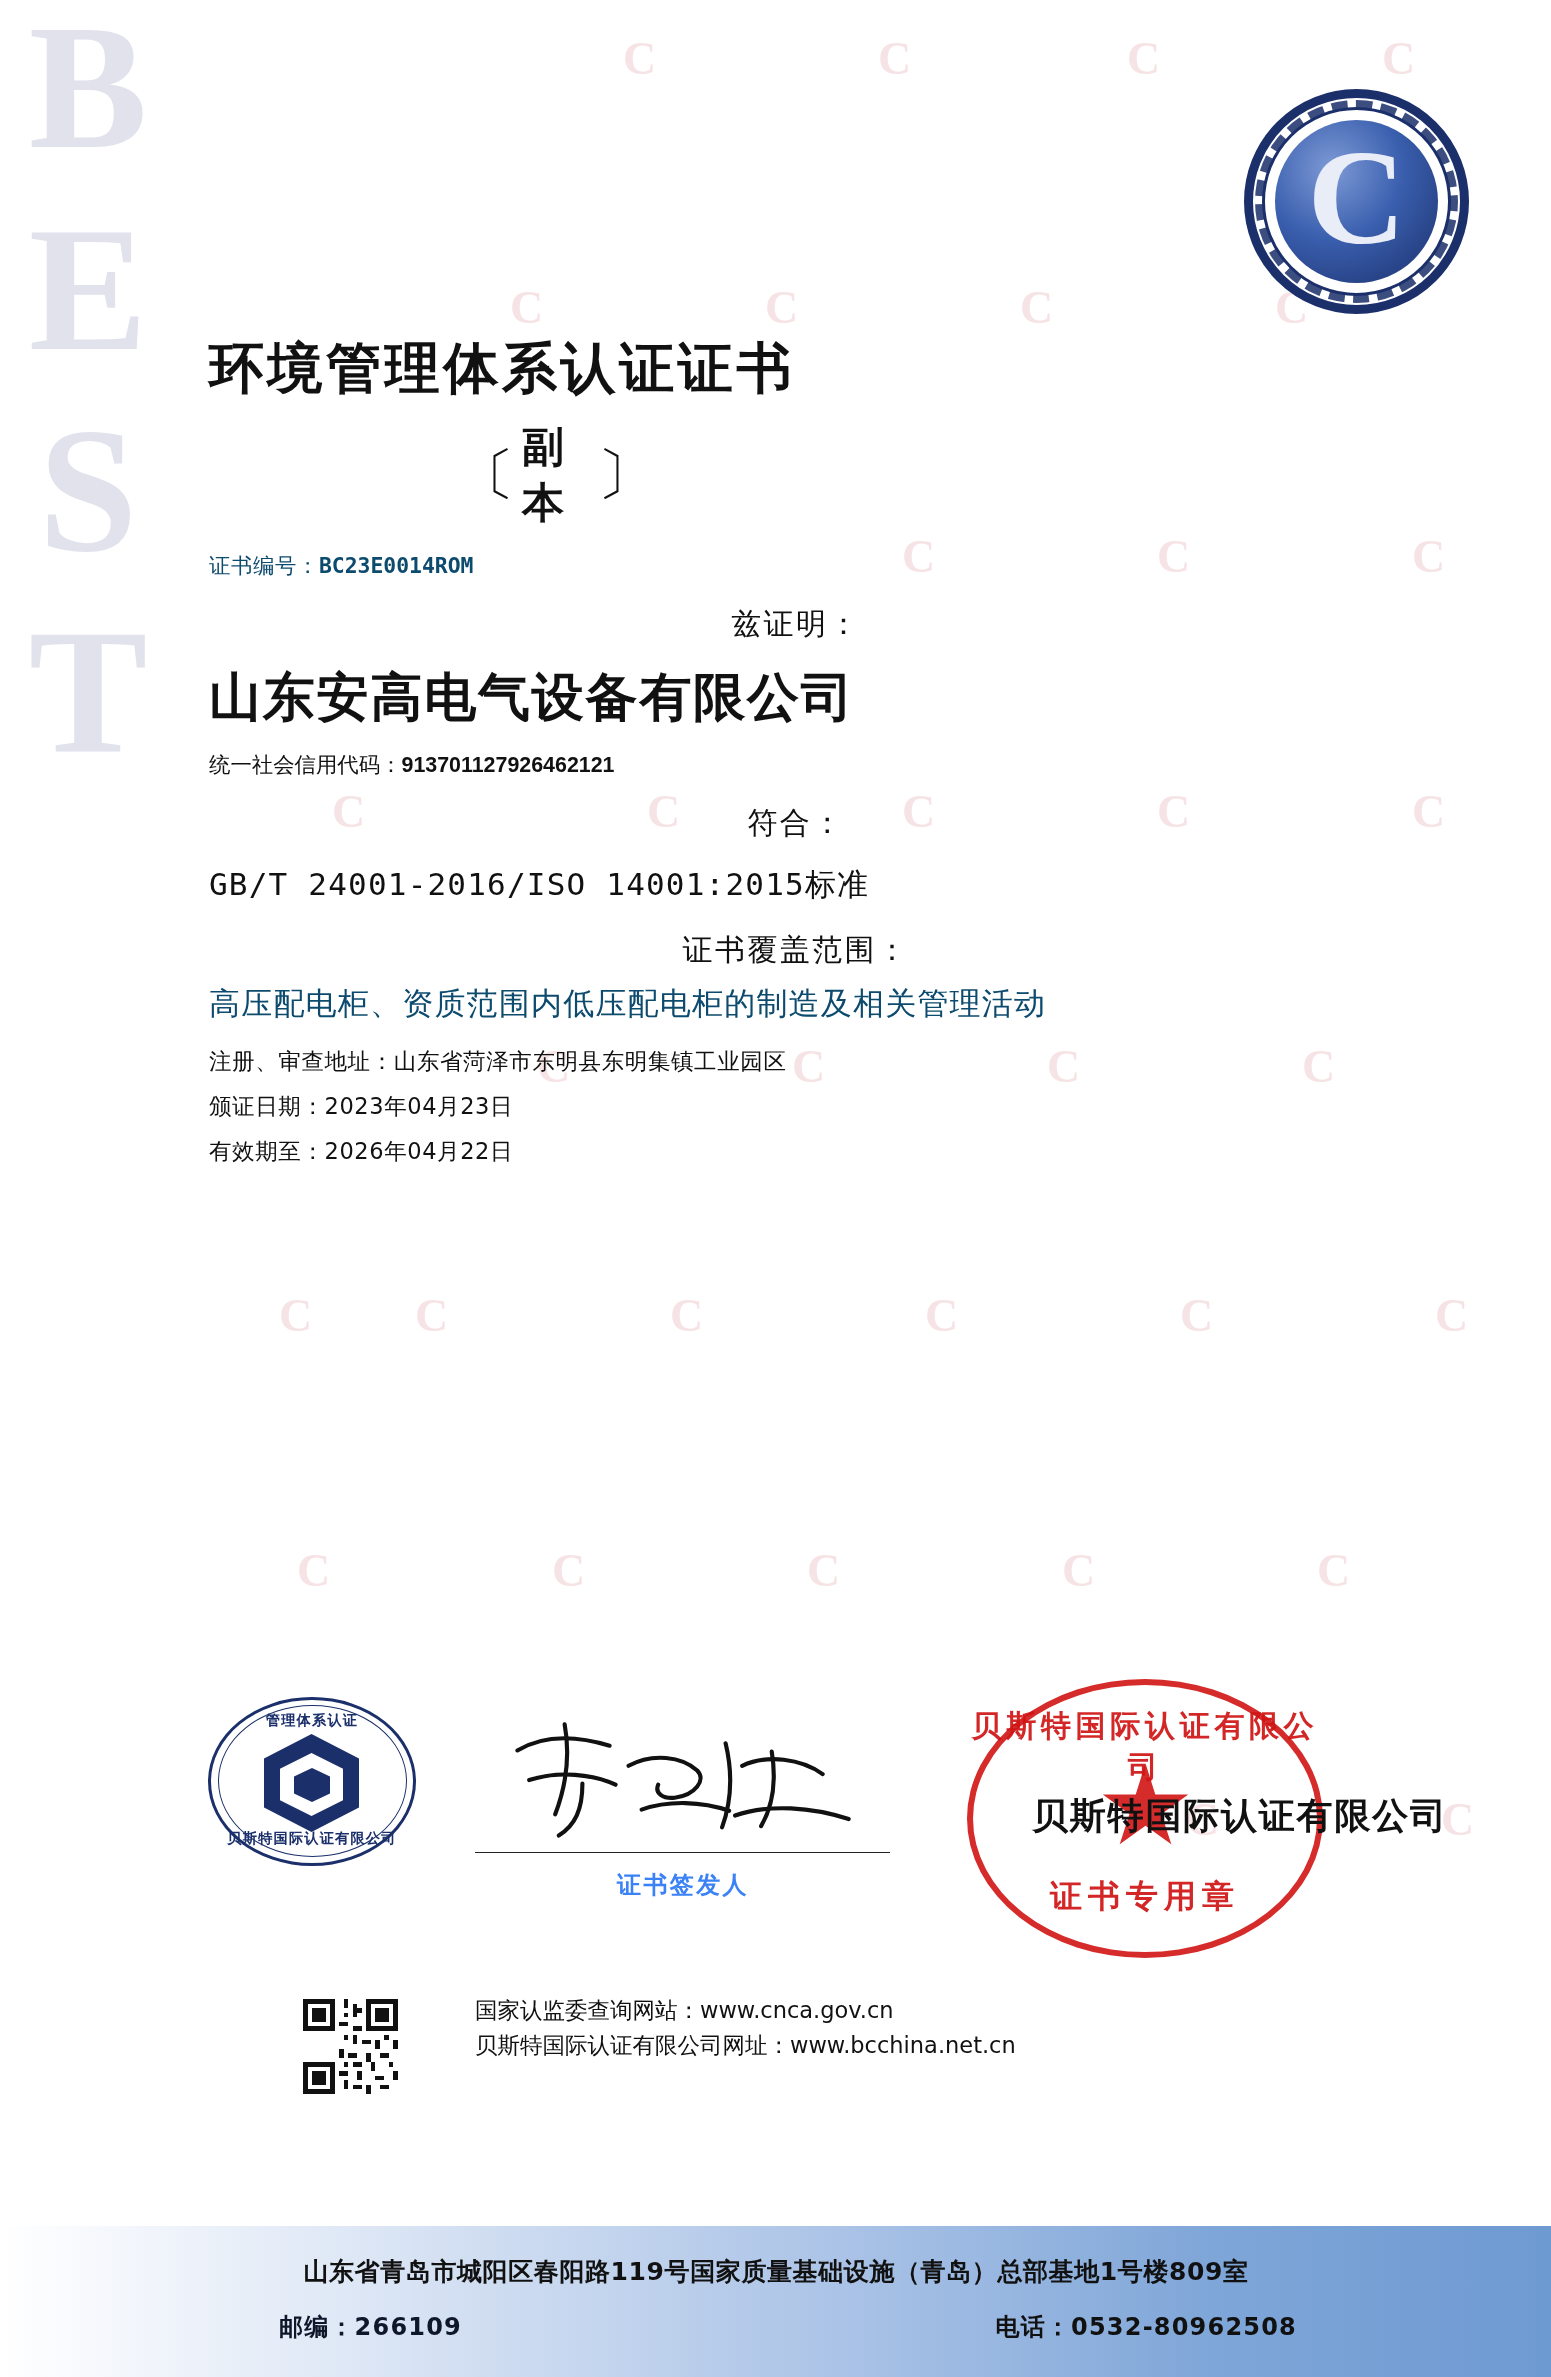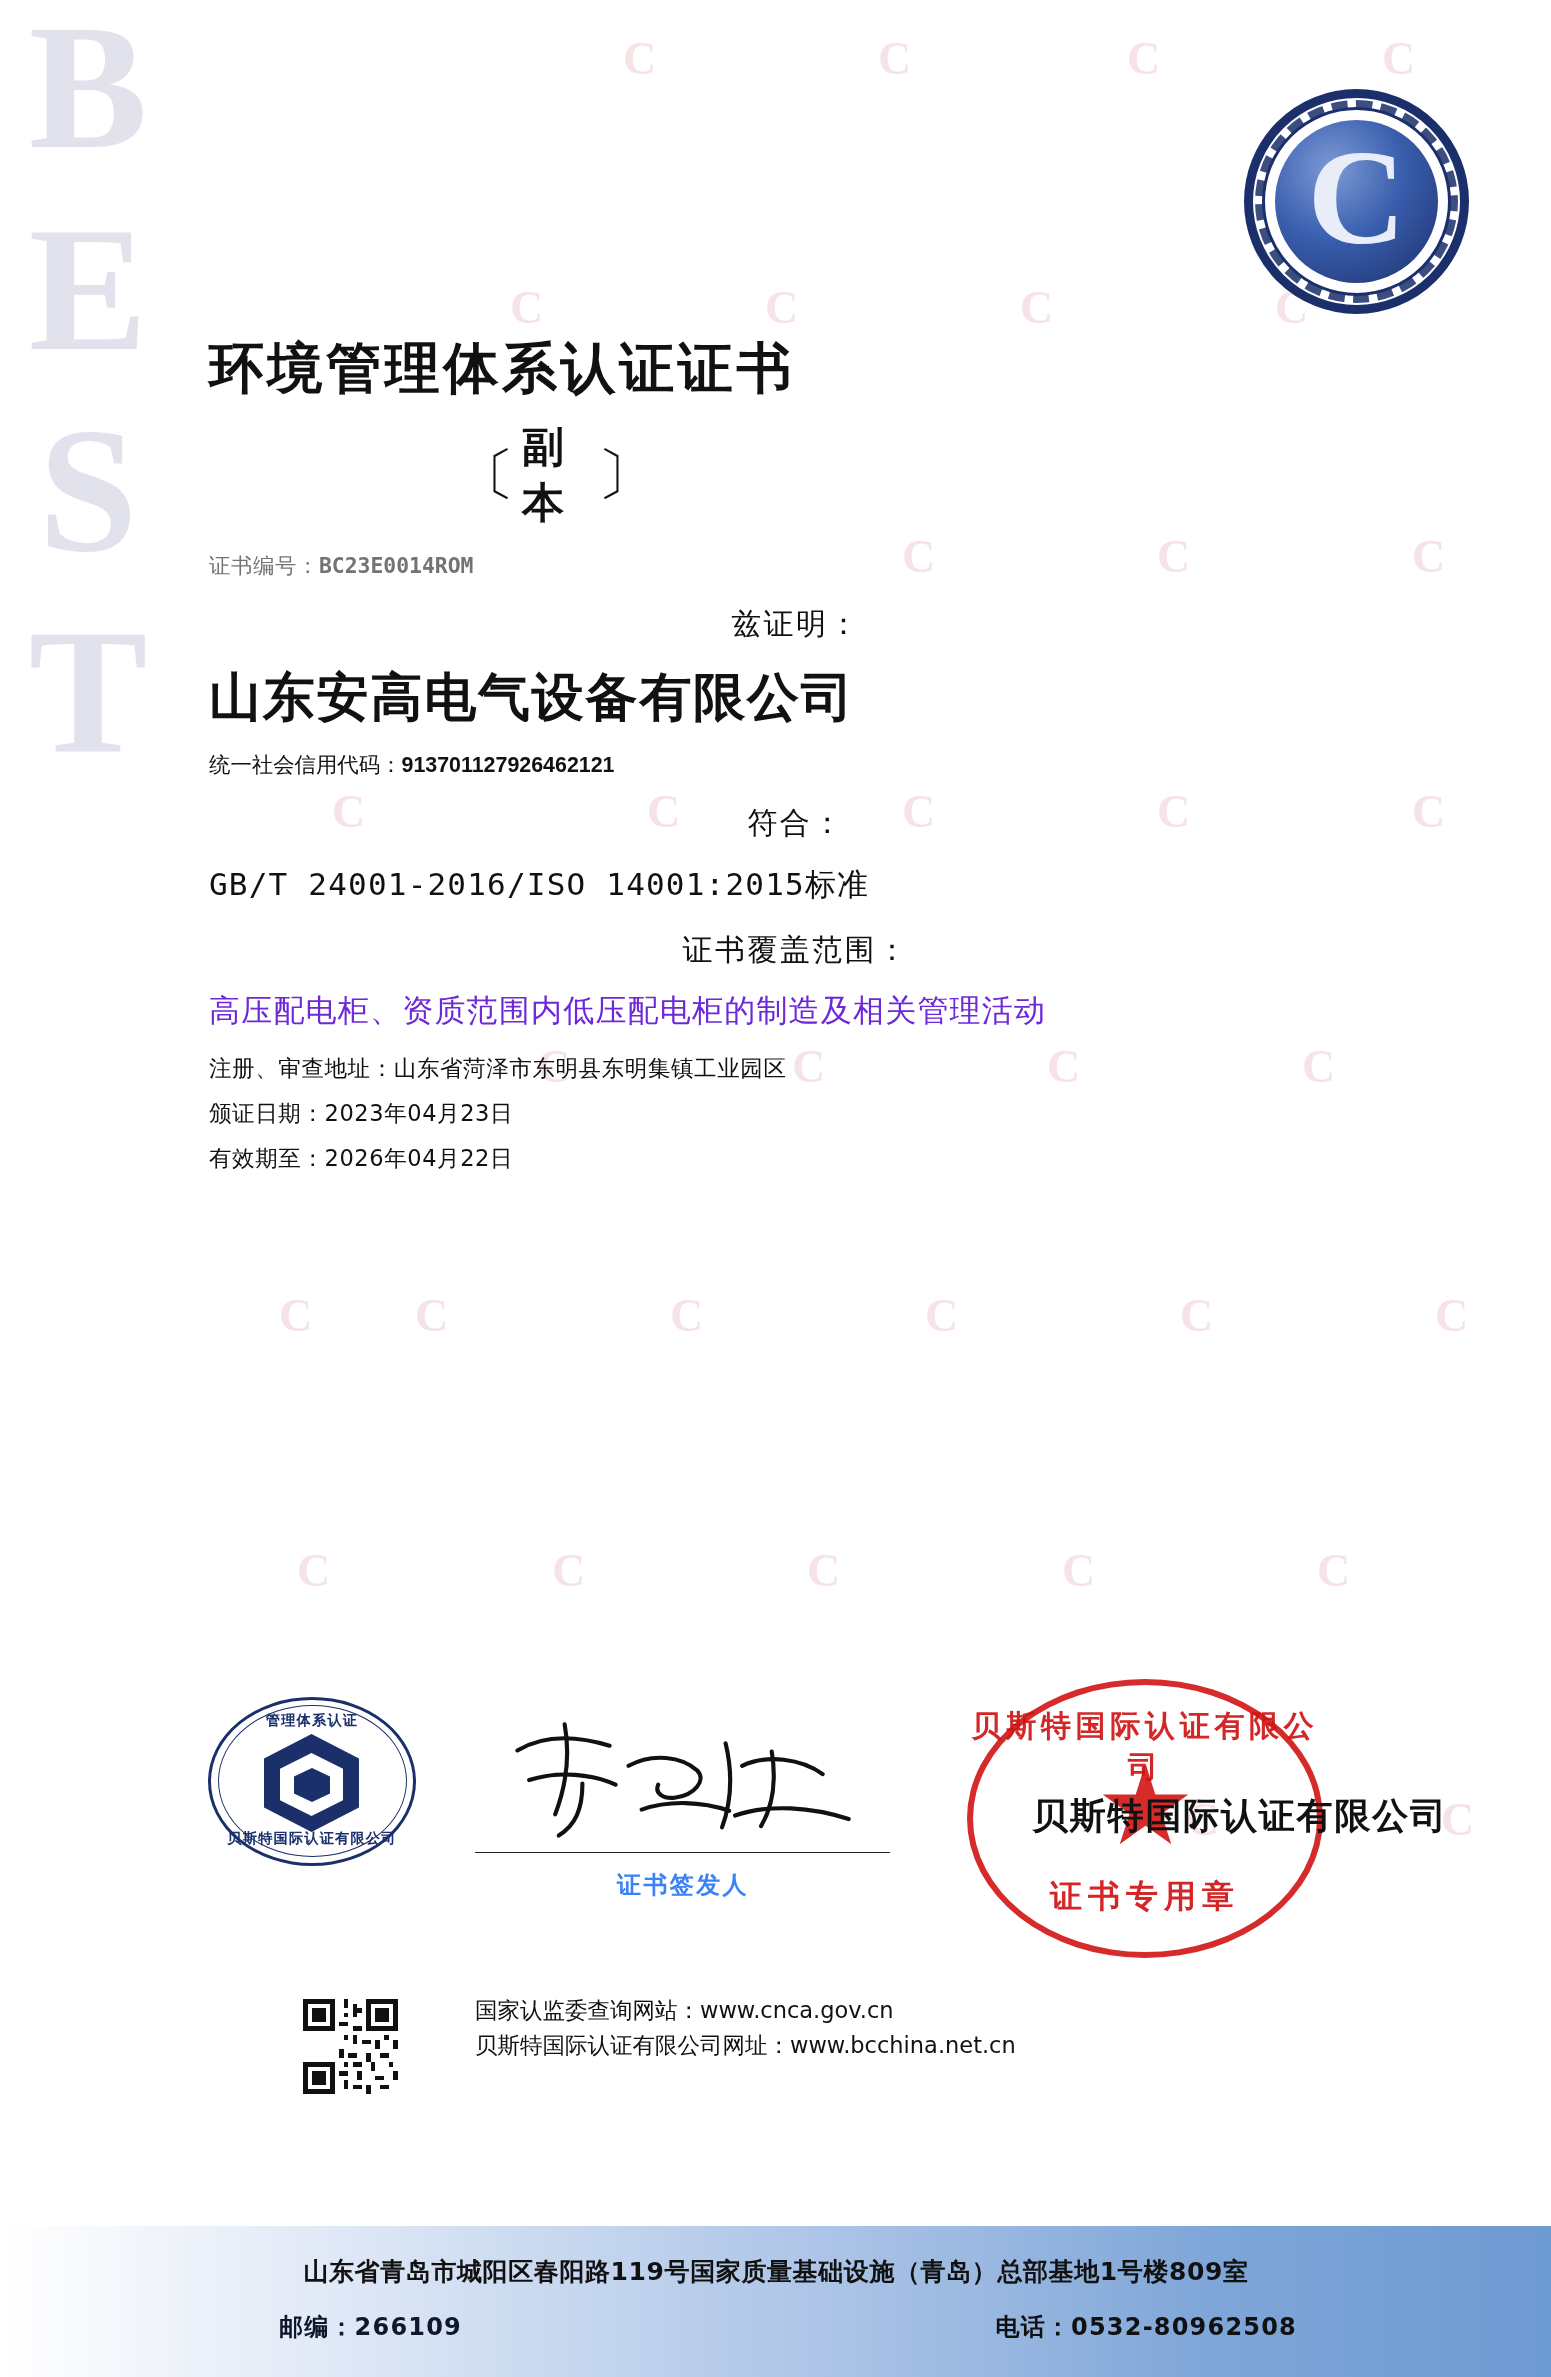--- a/index.html
+++ b/index.html
@@ -135,21 +135,21 @@
   }
   .subtitle {
     font-size: 42px;
     font-weight: 700;
     letter-spacing: 2.4px;
     color: #111;
   }
   .row-small {
     margin-top: 20px;
     font-size: 21.4px;
-    color: #737373;
+    color: #0c4a6e;
     letter-spacing: 0.6px;
   }
   .row-small .val {
     font-family: "DejaVu Sans Mono", monospace;
     font-weight: 700;
     letter-spacing: 0;
   }
   .lbl-lg {
     margin-top: 24px;
     font-size: 30px;
@@ -174,24 +174,24 @@
     font-weight: 700;
   }
   .standard {
     margin-top: 20px;
     font-size: 31px;
     letter-spacing: 1.2px;
     color: #111;
     font-family: "DejaVu Sans Mono", "Liberation Mono", monospace;
   }
   .scope-text {
-    margin-top: 19px;
+    margin-top: 12px;
     font-size: 31px;
     letter-spacing: 1.2px;
-    color: #6d28d9;
+    color: #0c4a6e;
   }
   .addr {
     margin-top: 21.4px;
     font-size: 22.5px;
     letter-spacing: 0.6px;
     color: #111;
   }
   .dates {
     margin-top: 14px;
     font-size: 22.5px;

